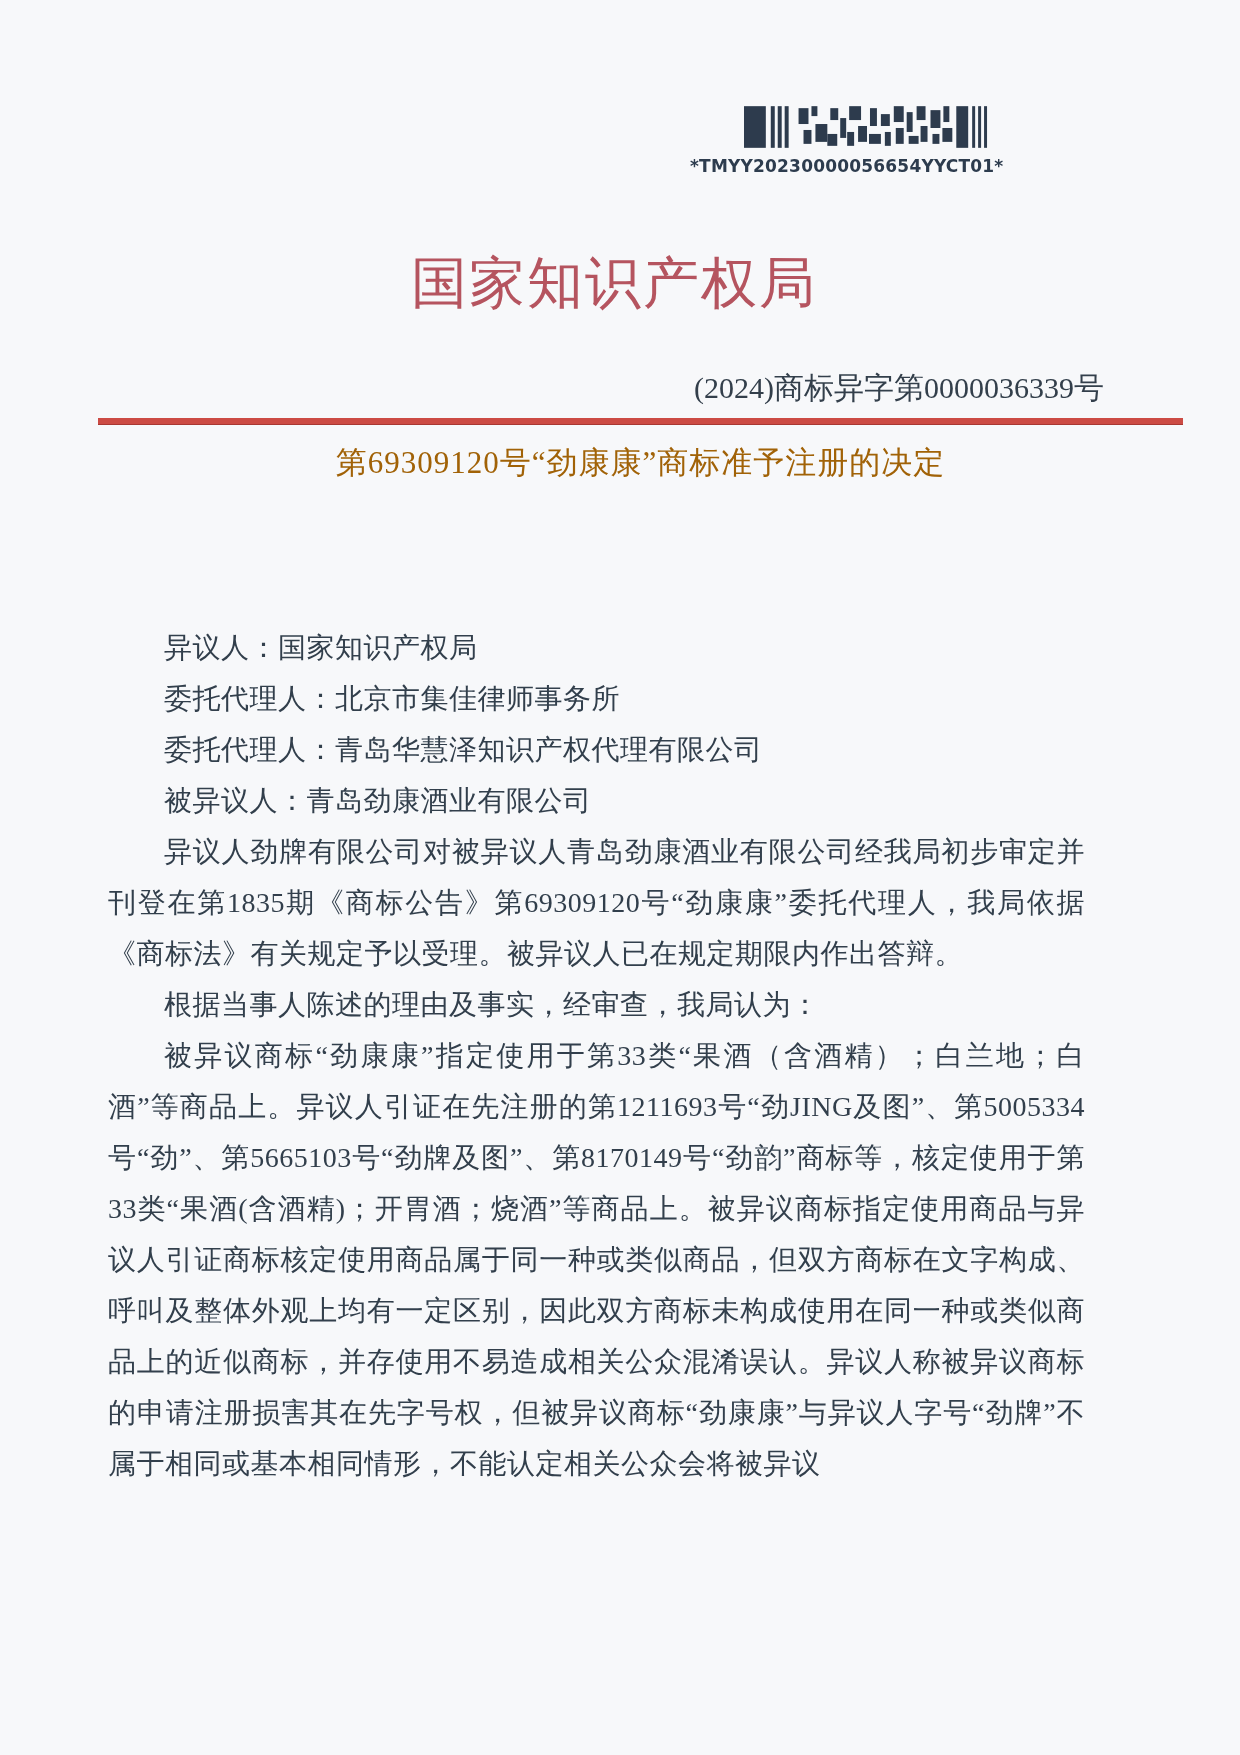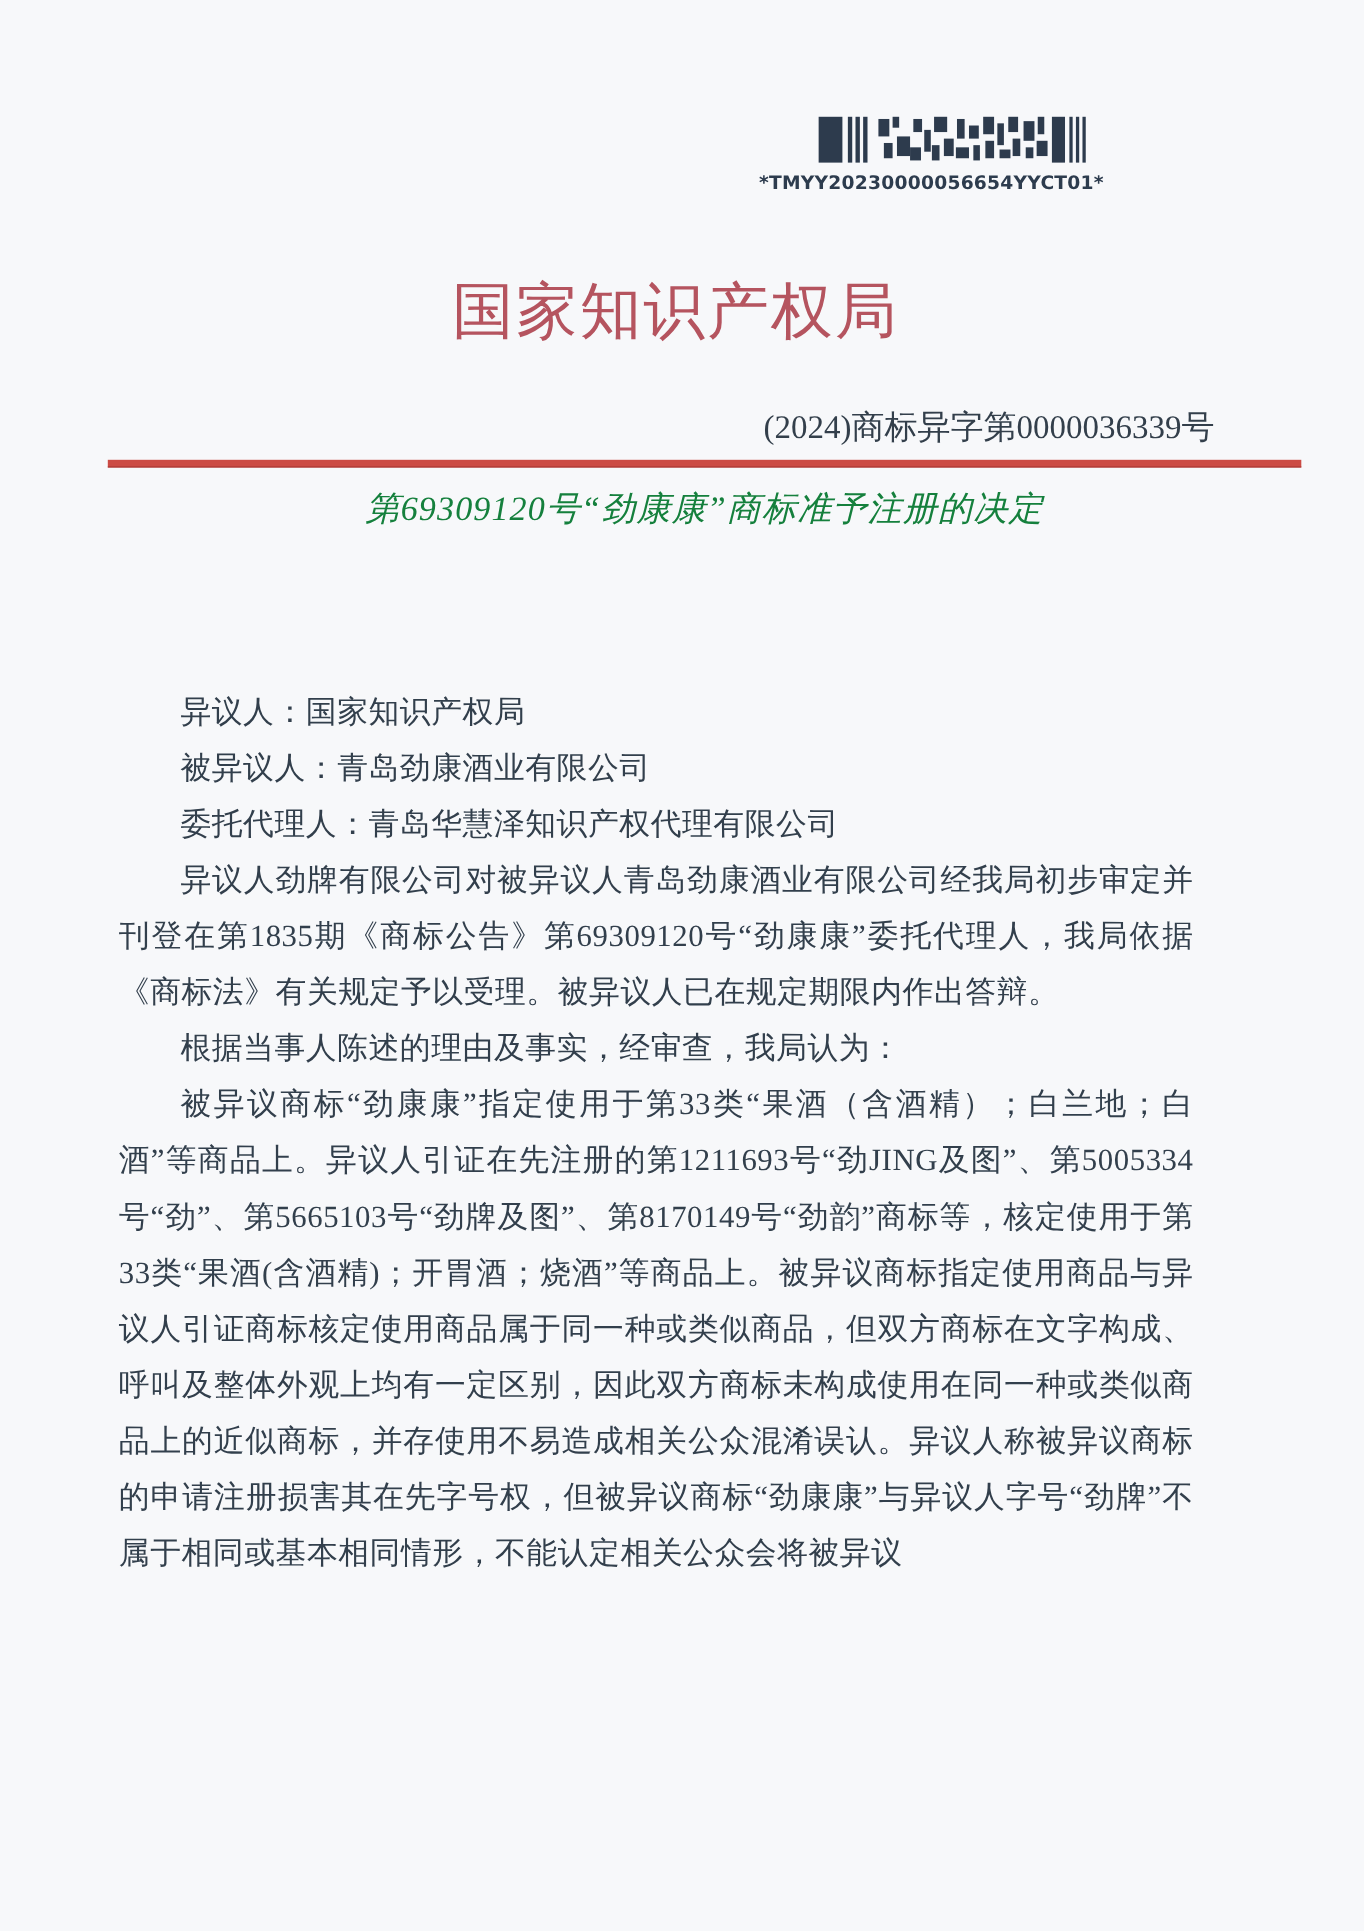--- a/index.html
+++ b/index.html
@@ -81,22 +81,21 @@
   .decision-heading {
     position: absolute;
     top: 442px;
     left: 98px;
     width: 1085px;
     margin: 0;
     text-align: center;
     font-size: 31px;
     font-weight: normal;
     letter-spacing: 1px;
-    color: #15803d;
-    font-style: italic;
+    color: #a16207;
   }
 
   
   .body-block {
     position: absolute;
     top: 622px;
     left: 108px;
     width: 977px;
     font-size: 28px;
     line-height: 51px;
@@ -162,22 +161,23 @@
 
   <div class="doc-number">(2024)商标异字第0000036339号</div>
 
   <div class="red-divider"></div>
 
   <h2 class="decision-heading">第69309120号“劲康康”商标准予注册的决定</h2>
 
   <div class="body-block">
     <div>
         <p class="party-line">异议人：国家知识产权局</p>
+        <p class="party-line">委托代理人：北京市集佳律师事务所</p>
+        <p class="party-line">委托代理人：青岛华慧泽知识产权代理有限公司</p>
         <p class="party-line">被异议人：青岛劲康酒业有限公司</p>
-        <p class="party-line">委托代理人：青岛华慧泽知识产权代理有限公司</p>
       </div>
     <div>
         <p class="body-paragraph">异议人劲牌有限公司对被异议人青岛劲康酒业有限公司经我局初步审定并刊登在第1835期《商标公告》第69309120号“劲康康”委托代理人，我局依据《商标法》有关规定予以受理。被异议人已在规定期限内作出答辩。</p>
         <p class="body-paragraph">根据当事人陈述的理由及事实，经审查，我局认为：</p>
         <p class="body-paragraph">被异议商标“劲康康”指定使用于第33类“果酒（含酒精）；白兰地；白酒”等商品上。异议人引证在先注册的第1211693号“劲JING及图”、第5005334号“劲”、第5665103号“劲牌及图”、第8170149号“劲韵”商标等，核定使用于第33类“果酒(含酒精)；开胃酒；烧酒”等商品上。被异议商标指定使用商品与异议人引证商标核定使用商品属于同一种或类似商品，但双方商标在文字构成、呼叫及整体外观上均有一定区别，因此双方商标未构成使用在同一种或类似商品上的近似商标，并存使用不易造成相关公众混淆误认。异议人称被异议商标的申请注册损害其在先字号权，但被异议商标“劲康康”与异议人字号“劲牌”不属于相同或基本相同情形，不能认定相关公众会将被异议</p>
       </div>
   </div>
 
 </div>
 

